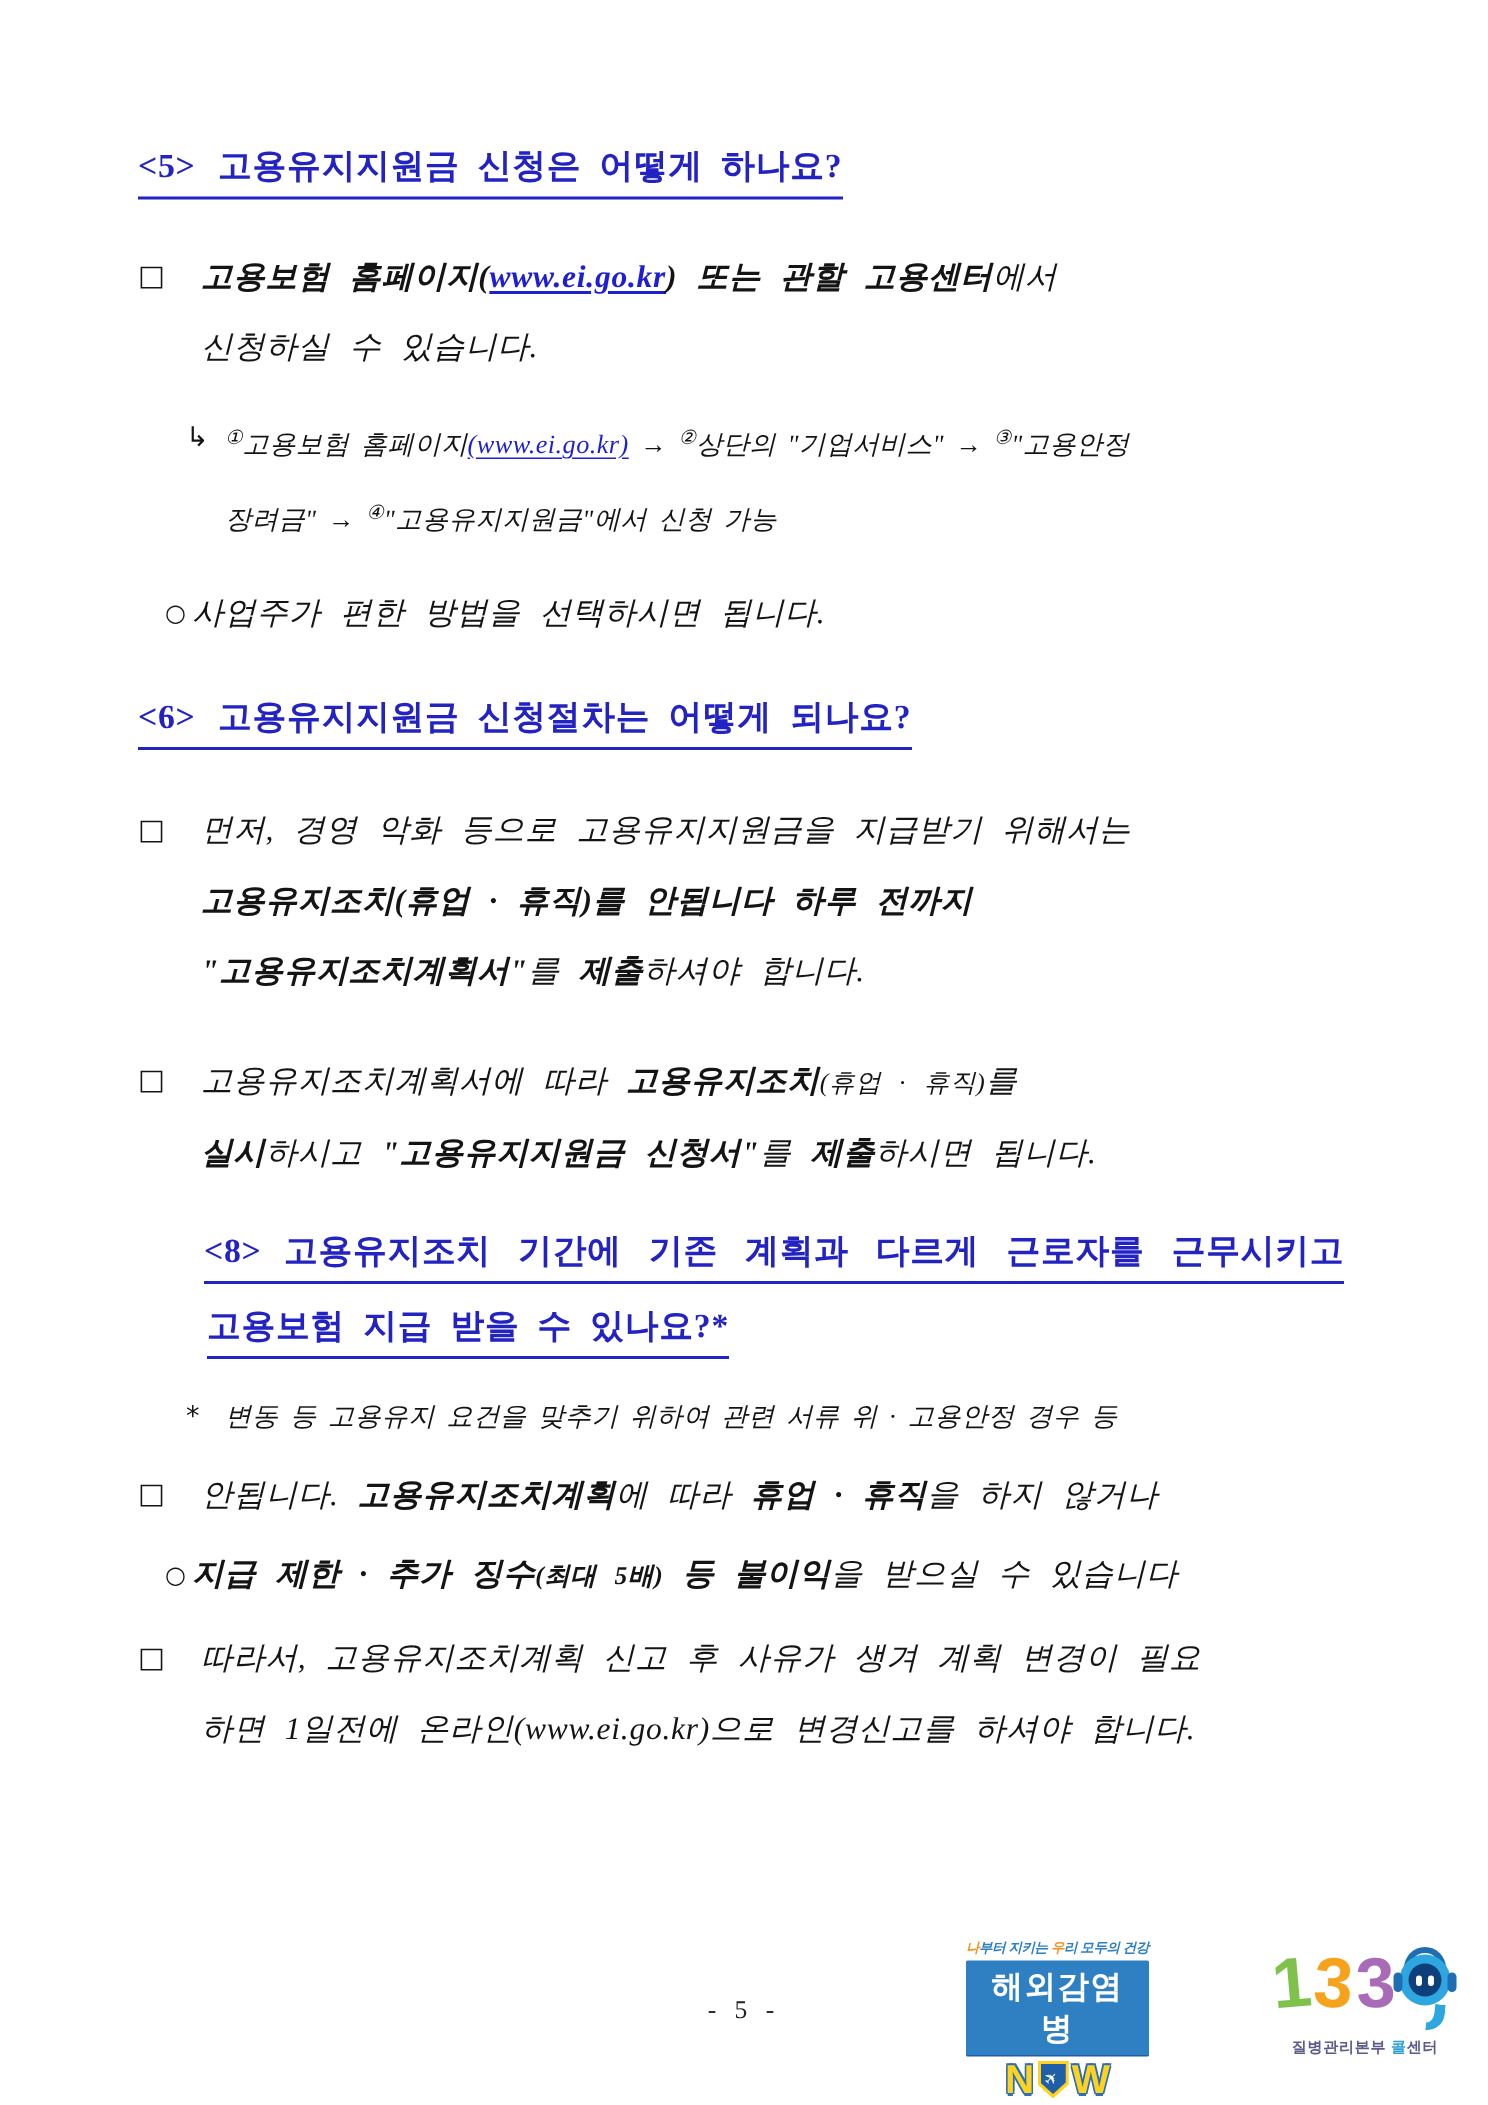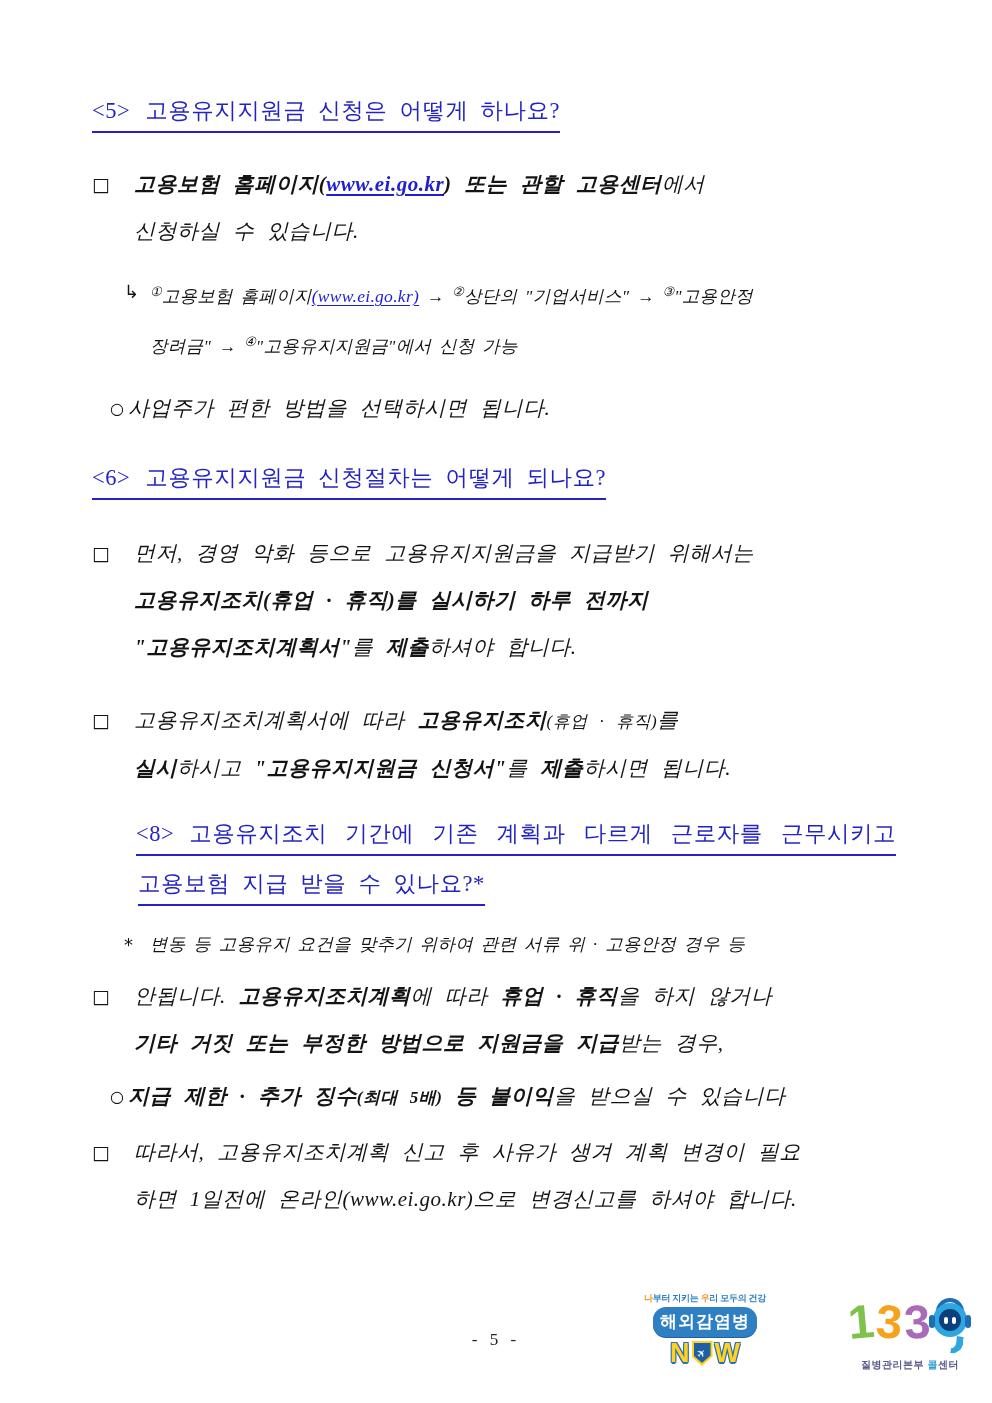--- a/index.html
+++ b/index.html
@@ -7,21 +7,21 @@
   body {
     position:relative;
     width:992px; height:1403px;
     font-family:"Liberation Serif","DejaVu Serif",serif;
     color:var(--text,#141414);
     overflow:hidden;
   }
   .doc { padding:95px 88px 0 92px; }
 
   
-  .qh { font-size:22.5px; font-weight:400; color:var(--heading,#2323c3);
+  .qh { font-size:22.5px; font-weight:700; color:var(--heading,#2323c3);
         letter-spacing:.5px; word-spacing:6px; }
   .qh .uline { display:inline-block; border-bottom:2px solid currentColor; padding-bottom:5px; }
   .qh .qnum { margin-right:15px; }
   .qh8 .row2 { margin-top:12px; margin-left:46px; }
   .qh8 .row1 .uline { word-spacing:12px;margin-left:44px; }
 
   
   .para { display:flex; align-items:flex-start; font-size:21px; letter-spacing:.5px; word-spacing:7px; }
   .para .bullet { flex:0 0 42px; font-size:19px; line-height:47px;
                   font-family:"DejaVu Sans",sans-serif; }
@@ -57,25 +57,25 @@
   .mb-o8 { margin-bottom:8px; }
 
   
   .footer { position:absolute; left:0; top:1288px; width:992px; height:115px; }
   .page-num { position:absolute; top:42px; left:0; width:100%; text-align:center;
               font-size:17px; letter-spacing:4px; color:#222; }
 
   
   .now-logo { position:absolute; left:644px; top:4px; width:122px; text-align:center;
               font-family:"Liberation Sans","DejaVu Sans",sans-serif; }
-  .now-tagline { font-size:9px; font-weight:700; color:var(--now-blue,#2f80c3); letter-spacing:-.3px; white-space:nowrap; }
+  .now-tagline { font-size:9px; font-weight:700; color:var(--now-blue,#2f80c3); letter-spacing:-.3px; white-space:nowrap;font-style:italic; }
   .now-tagline .org { color:var(--tagline-orange,#f6921e); }
   .now-title { display:inline-block; margin-top:2px; background:var(--now-blue,#2f80c3);
-               color:#fff; font-size:17px; font-weight:800; letter-spacing:1px;
-               padding:3px 7px 4px; border-radius:13px; box-shadow:0 1px 0 #1f5fa8; }
+               color:#fff; font-size:21px; font-weight:800; letter-spacing:1px;
+               padding:3px 7px 4px; border-radius:1px; box-shadow:0 1px 0 #1f5fa8; }
   .now-word { margin-top:1px; display:flex; justify-content:center; align-items:center; gap:1px;
               font-size:27px; font-weight:800; color:var(--now-yellow,#ffd21f);
               text-shadow:-1px -1px 0 #2b6fb5,1px -1px 0 #2b6fb5,-1px 1px 0 #2b6fb5,1px 1px 0 #2b6fb5,0 2px 0 #2b6fb5; }
   .shield { position:relative; width:21px; height:25px; margin:0 1px;
             background:var(--now-yellow,#ffd21f);
             clip-path:polygon(0 0,100% 0,100% 62%,50% 100%,0 62%); text-shadow:none; }
   .shield .inner { position:absolute; left:2px; top:2px; width:17px; height:20px;
             background:#1f5fa8; clip-path:polygon(0 0,100% 0,100% 62%,50% 100%,0 62%);
             display:flex; align-items:center; justify-content:center; }
   .shield .plane { color:#fff; font-size:11px; transform:rotate(-45deg); line-height:1; }
@@ -146,21 +146,21 @@
   </section>
 
   <section>
     <h2 class="qh mb-h6">
       <span class="uline"><span class="qnum">&lt;6&gt;</span><span>고용유지지원금 신청절차는 어떻게 되나요?</span></span>
     </h2>
     <div class="para mb-p6">
       <span class="bullet">□</span>
       <div class="ptext">
         <div class="line">먼저, 경영 악화 등으로 고용유지지원금을 지급받기 위해서는</div>
-        <div class="line b">고용유지조치(휴업 · 휴직)를 실시하기 하루 전까지</div>
+        <div class="line b">고용유지조치(휴업 · 휴직)를 안됩니다 하루 전까지</div>
         <div class="line">
           <span class="b">"고용유지조치계획서"</span><span>를 </span><span class="b">제출</span><span>하셔야 합니다.</span>
         </div>
       </div>
     </div>
   </section>
 
   <section>
     <div class="para mb-p7">
       <span class="bullet">□</span>
@@ -184,23 +184,20 @@
       <span class="bullet">*</span>
       <div class="ntext">
         <div class="line">변동 등 고용유지 요건을 맞추기 위하여 관련 서류 위 · 고용안정 경우 등</div>
       </div>
     </div>
     <div class="para mb-p8a">
       <span class="bullet">□</span>
       <div class="ptext">
         <div class="line">
           <span>안됩니다. </span><span class="b">고용유지조치계획</span><span>에 따라 </span><span class="b">휴업 · 휴직</span><span>을 하지 않거나</span>
-        </div>
-        <div class="line">
-          <span class="b">기타 거짓 또는 부정한 방법으로 지원금을 지급</span><span>받는 경우,</span>
         </div>
       </div>
     </div>
     <div class="para mb-o8">
       <span class="bullet circle">○</span>
       <div class="ptext">
         <div class="line">
           <span class="b">지급 제한 · 추가 징수</span><span class="b sm">(최대 5배)</span><span class="b"> 등 불이익</span><span>을 받으실 수 있습니다</span>
         </div>
       </div>

